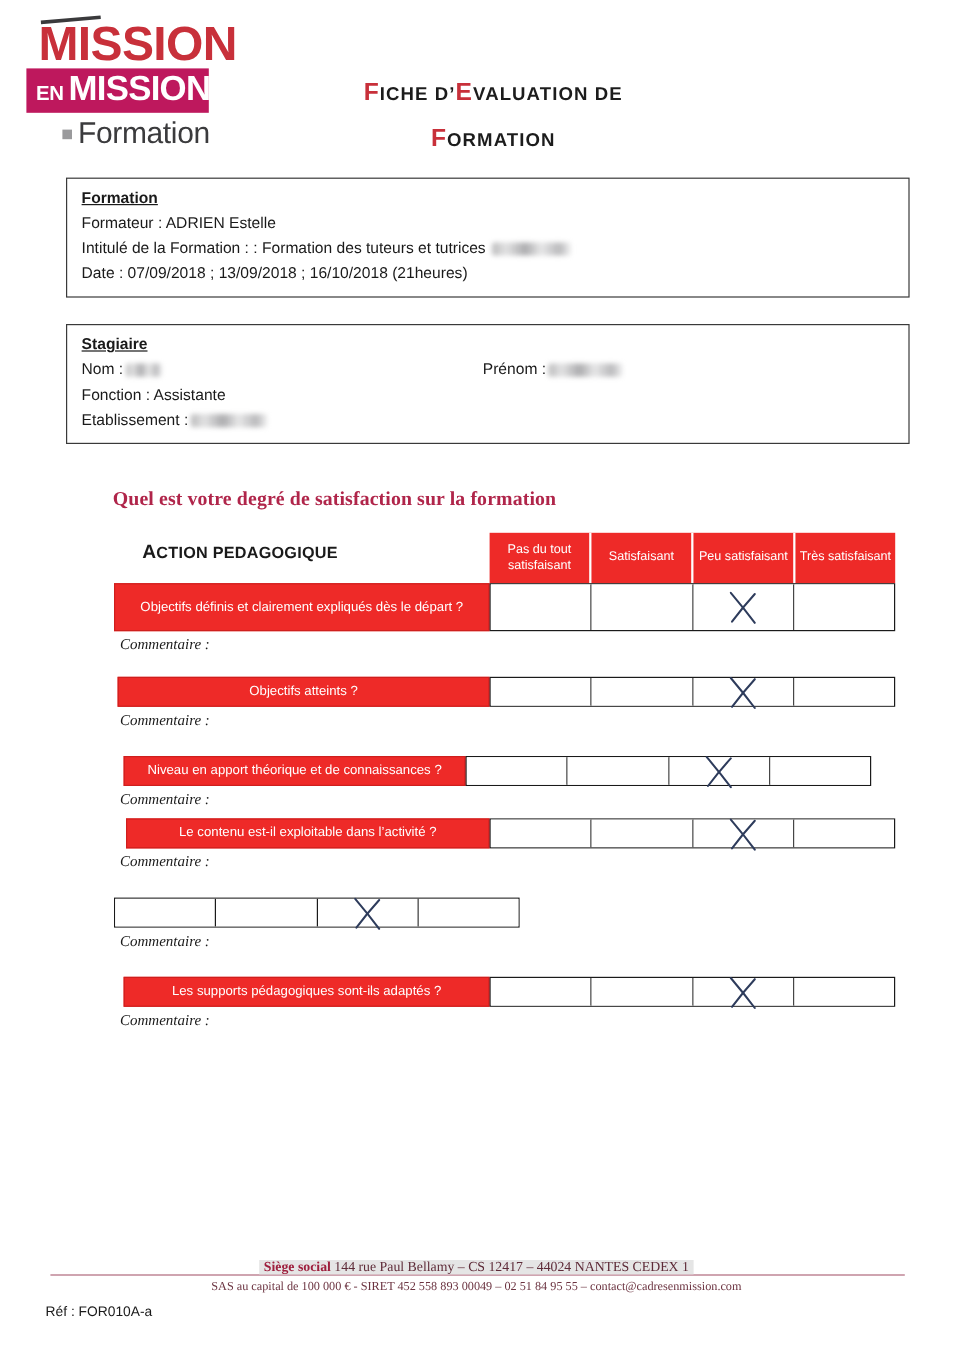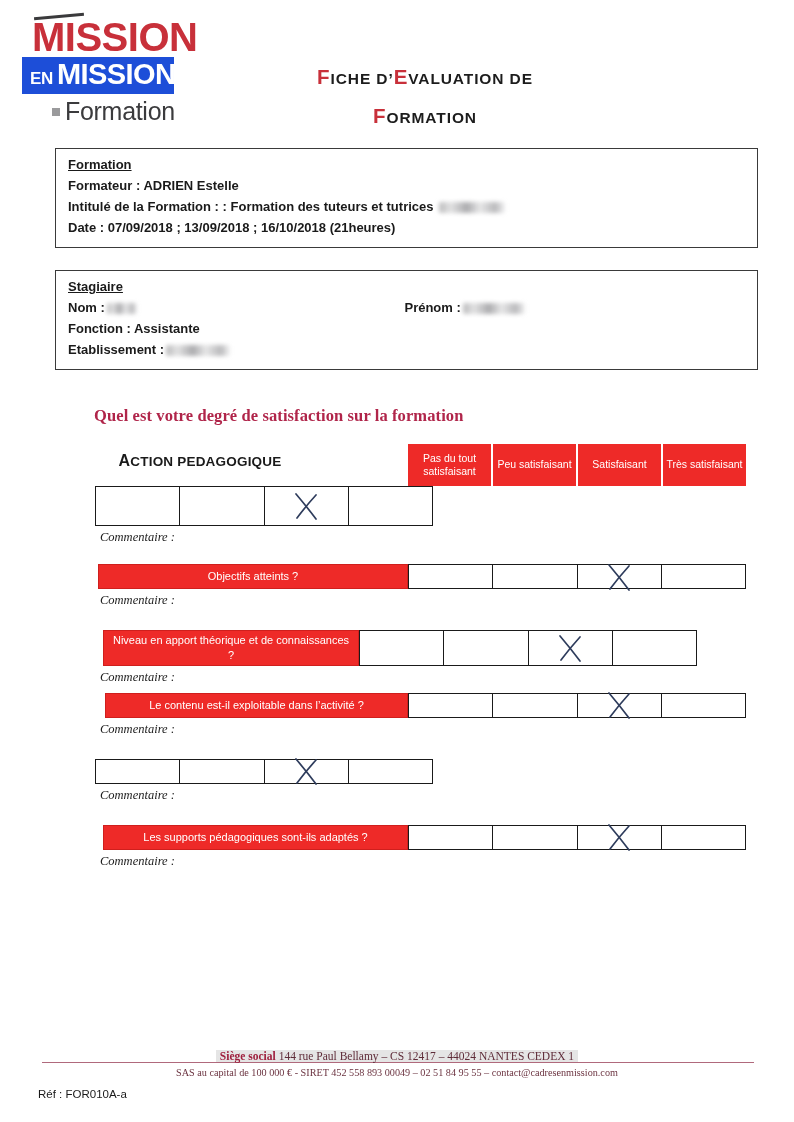--- a/index.html
+++ b/index.html
@@ -36,21 +36,21 @@
     font-family: "Liberation Sans", sans-serif;
     font-weight: bold;
     font-size: 40px;
     letter-spacing: -0.5px;
     color: #c8303a;
     line-height: 0.95;
     padding-left: 10px;
     margin-top: 6px;
   }
   #logo-mission-box {
-    background: #1d4ed8;
+    background: #be185d;
     display: flex;
     align-items: baseline;
     padding: 1px 6px 3px 8px;
     margin-top: 1px;
     width: 152px;
     box-sizing: border-box;
   }
   #logo-en {
     color: #ffffff;
     font-weight: bold;
@@ -78,21 +78,21 @@
   }
   #logo-formation {
     color: #3b3b3d;
     font-size: 25px;
     letter-spacing: -0.3px;
   }
 
   
   #doc-title {
     position: absolute;
-    left: 230px;
+    left: 216px;
     top: 58px;
     width: 390px;
     text-align: center;
     color: #1c1c1c;
     font-weight: bold;
     font-size: 15.5px;
     letter-spacing: 0.9px;
     line-height: 1.9;
   }
   #doc-title .cap { font-size: 20.5px; color: #c8303a; }
@@ -110,21 +110,21 @@
   }
   #box-formation { top: 148px; }
   #box-stagiaire { top: 270px; }
   .box-head {
     font-weight: bold;
     font-size: 13px;
     text-decoration: underline;
     margin-bottom: 3px;
   }
   .box-line {
-    font-weight: bold;
+    font-weight: normal;
     font-size: 13px;
     line-height: 1.62;
     white-space: nowrap;
   }
   .redact {
     display: inline-block;
     vertical-align: middle;
     height: 11px;
     border-radius: 2px;
     background: linear-gradient(90deg,
@@ -343,27 +343,28 @@
 
 <div id="satisfaction-heading">Quel est votre degré de satisfaction sur la formation</div>
 
 <div id="action-pedagogique">
   <span class="cap">A</span><span>CTION PEDAGOGIQUE</span>
 </div>
 
 <div id="eval-table">
   <div class="thead" id="thead">
       <div class="th">Pas du tout satisfaisant</div>
+      <div class="th">Satisfaisant</div>
       <div class="th">Peu satisfaisant</div>
-      <div class="th">Satisfaisant</div>
       <div class="th">Très satisfaisant</div>
     </div>
   <div id="rows-container">
       <div class="q-block" style="margin-top: 0px;">
         <div class="q-row">
+          <div class="q-label" style="width: 313px; margin-left: 0px; min-height: 40px;">Objectifs définis et clairement expliqués dès le départ ?</div>
           <div class="q-cells" style="margin-left: 0px; min-height: 40px;">
             <div class="q-cell"></div>
             <div class="q-cell"></div>
             <div class="q-cell">
               <svg class="xmark" viewBox="0 0 26 30">
                 <path d="M3 3 Q14 16 23 28" stroke="#2e3c5c" stroke-width="1.7" fill="none" stroke-linecap="round"></path>
                 <path d="M23 4 Q13 15 4 27" stroke="#2e3c5c" stroke-width="1.7" fill="none" stroke-linecap="round"></path>
               </svg>
             </div>
             <div class="q-cell"></div>
@@ -383,21 +384,21 @@
                 <path d="M23 4 Q13 15 4 27" stroke="#2e3c5c" stroke-width="1.7" fill="none" stroke-linecap="round"></path>
               </svg>
             </div>
             <div class="q-cell"></div>
           </div>
         </div>
         <div class="comment">Commentaire :</div>
       </div>
       <div class="q-block" style="margin-top: 22px;">
         <div class="q-row">
-          <div class="q-label" style="width: 256px; margin-left: 8px; min-height: 25px;">Niveau en apport théorique et de connaissances ?</div>
+          <div class="q-label" style="width: 285px; margin-left: 8px; min-height: 25px;">Niveau en apport théorique et de connaissances ?</div>
           <div class="q-cells" style="margin-left: 0px; min-height: 25px;">
             <div class="q-cell"></div>
             <div class="q-cell"></div>
             <div class="q-cell">
               <svg class="xmark" viewBox="0 0 26 30">
                 <path d="M3 3 Q14 16 23 28" stroke="#2e3c5c" stroke-width="1.7" fill="none" stroke-linecap="round"></path>
                 <path d="M23 4 Q13 15 4 27" stroke="#2e3c5c" stroke-width="1.7" fill="none" stroke-linecap="round"></path>
               </svg>
             </div>
             <div class="q-cell"></div>

